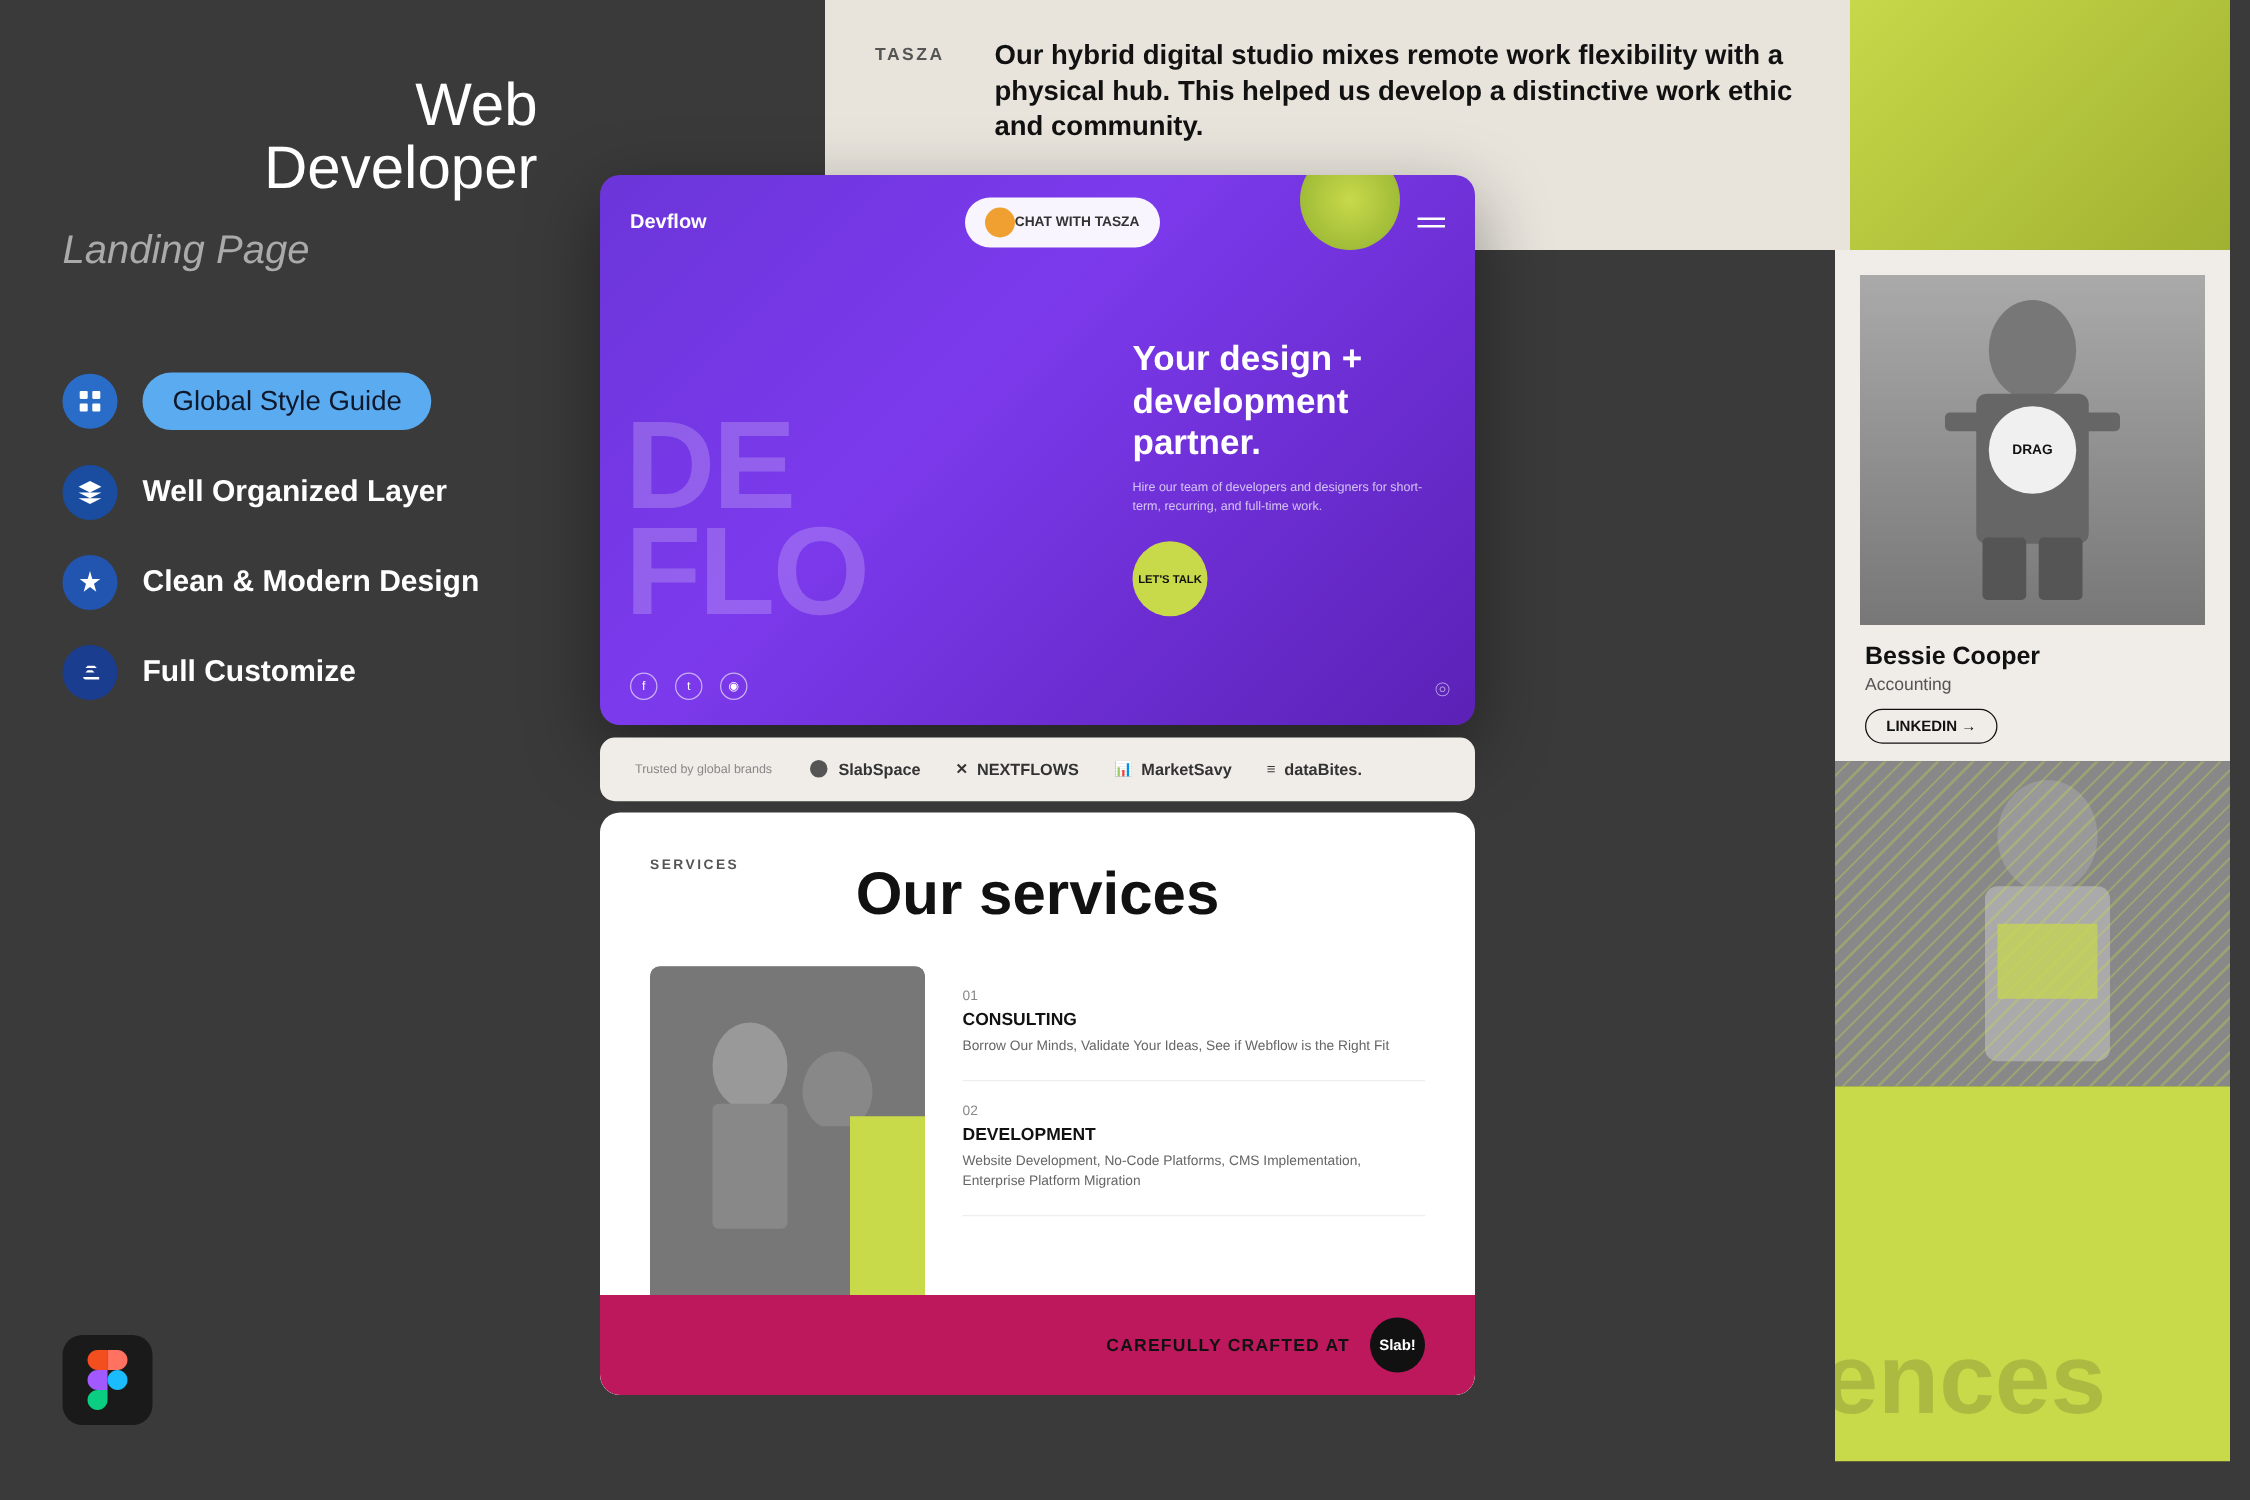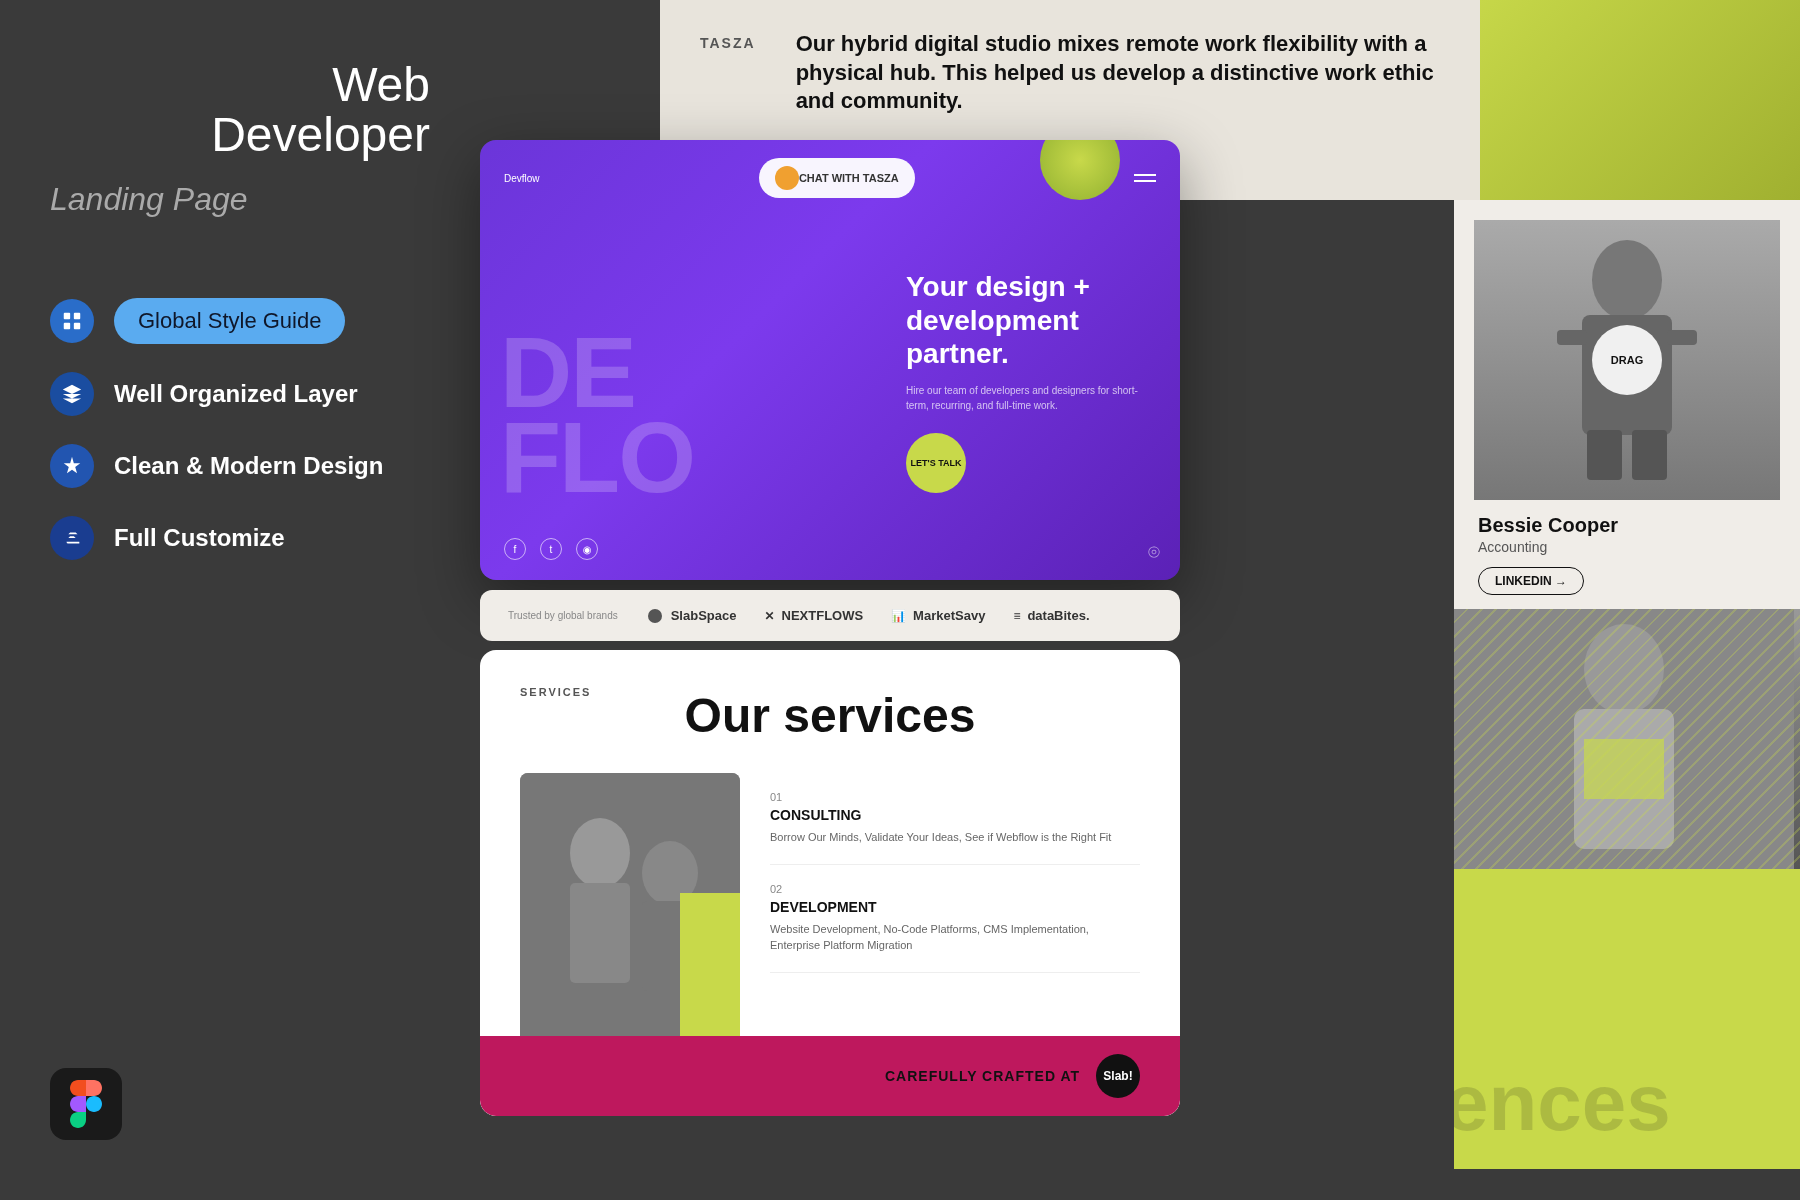--- a/index.html
+++ b/index.html
@@ -139,22 +139,22 @@
       font-size: 22px;
       font-weight: 800;
       color: #111;
       line-height: 1.3;
     }
 
     
     .people-panel {
       position: absolute;
       top: 0;
-      right: 0;
-      width: 346px;
+      right: 16px;
+      width: 316px;
       height: 1200px;
     }
 
     .people-top {
       height: 200px;
       background: #c8d94a;
       position: relative;
       overflow: hidden;
     }
 
@@ -245,22 +245,22 @@
     }
 
     .hero-nav {
       display: flex;
       align-items: center;
       justify-content: space-between;
       padding: 18px 24px;
     }
 
     .hero-logo {
-      font-size: 10px;
-      font-weight: 400;
+      font-size: 16px;
+      font-weight: 700;
       color: white;
     }
 
     .hero-chat-btn {
       display: flex;
       align-items: center;
       gap: 0;
       background: rgba(255,255,255,0.95);
       border-radius: 30px;
       padding: 8px 16px;
@@ -400,21 +400,21 @@
       align-items: center;
       gap: 28px;
       flex: 1;
     }
 
     .brand-name {
       font-size: 13px;
       font-weight: 700;
       color: #333;
       display: flex;
-      align-items: flex-end;
+      align-items: flex-start;
       gap: 5px;
     }
 
     
     .services-section {
       position: absolute;
       top: 650px;
       left: 0;
       width: 700px;
       height: 466px;

